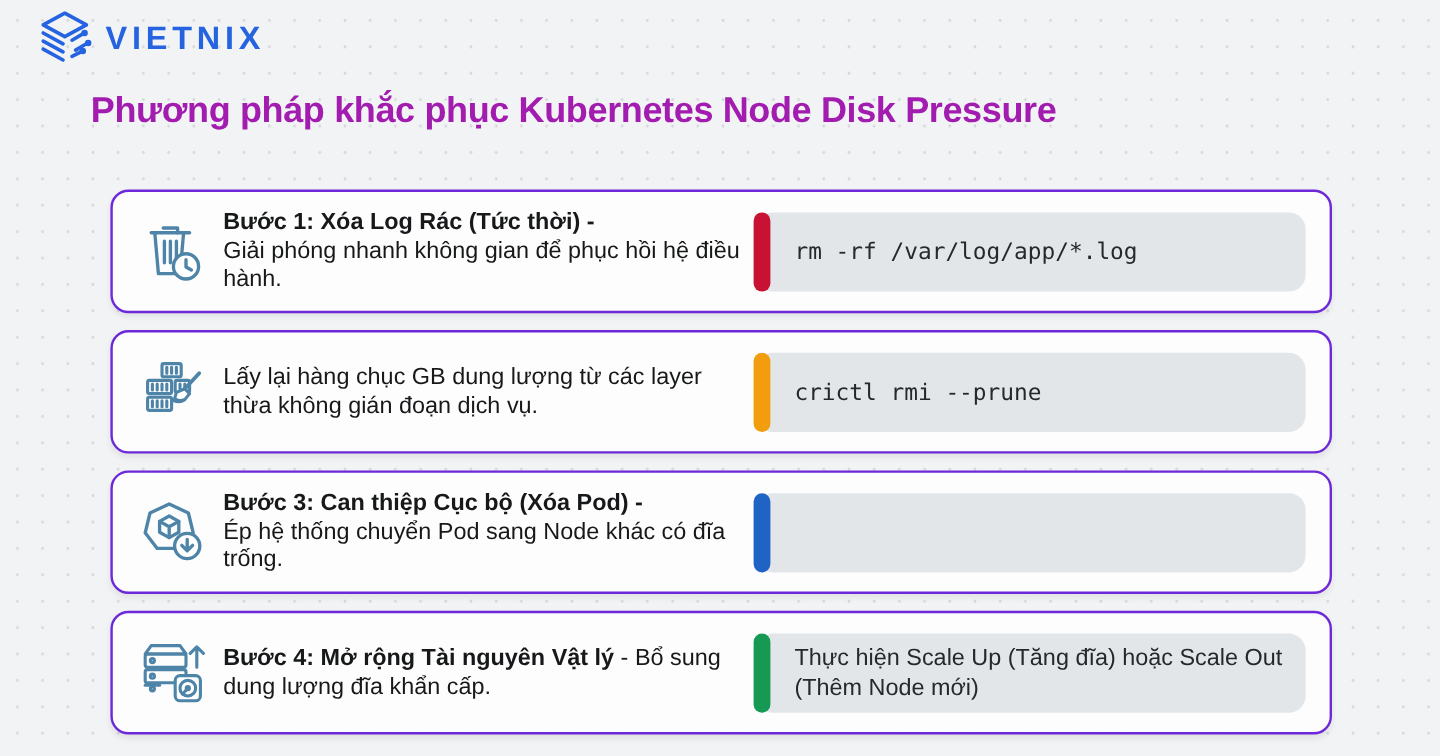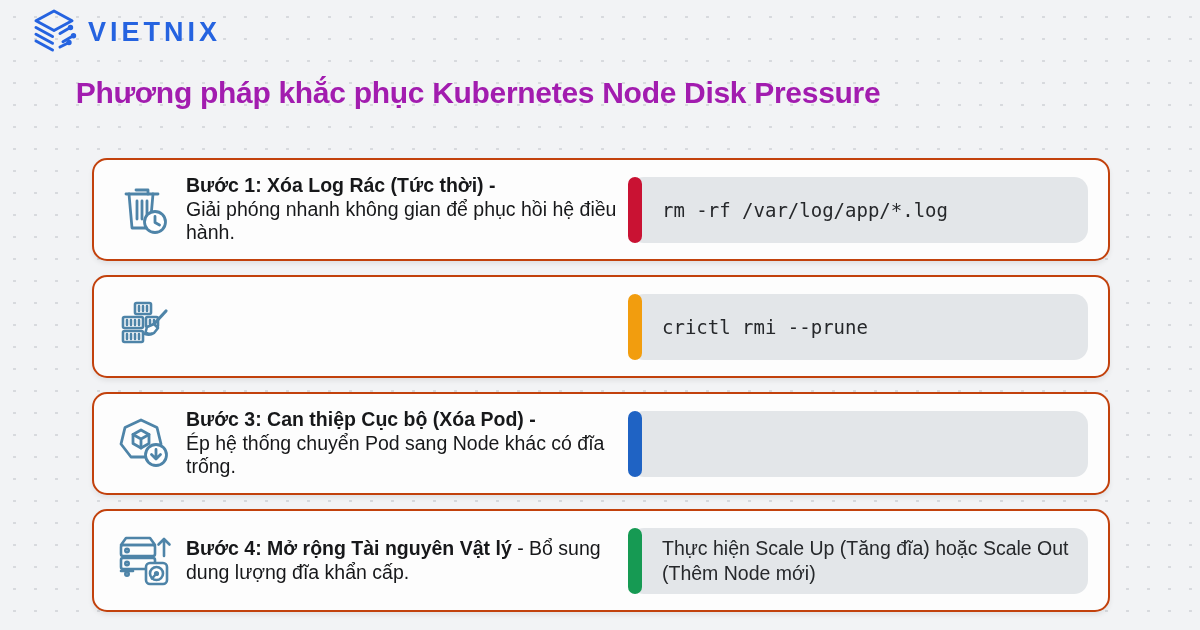--- a/index.html
+++ b/index.html
@@ -19,21 +19,21 @@
   .page-title{
     position:absolute;left:0;top:76px;width:956px;text-align:center;
     font-size:30px;font-weight:800;color:#a21caf;letter-spacing:-0.3px;
   }
   .cards{
     position:absolute;left:92px;top:158px;width:1018px;
     display:flex;flex-direction:column;gap:14px;
   }
   .card{
     box-sizing:border-box;height:103px;background:#fdfdfd;
-    border:2px solid #c2410c;border-radius:15px;
+    border:2px solid #6d28d9;border-radius:15px;
     box-shadow:0 3px 5px rgba(0,0,0,.07);
     display:flex;align-items:center;padding:0 20px;
   }
   .step-icon{width:72px;flex:0 0 72px;display:flex;align-items:center;justify-content:flex-start;}
   .step-text{
     flex:0 0 444px;font-size:19.5px;line-height:1.23;color:#17181a;
     padding-right:10px;box-sizing:border-box;
   }
   .step-title{font-weight:bold;display:block;}
   .card.inline-title .step-title{display:inline;}
@@ -106,20 +106,21 @@
         <rect x="9" y="34" width="20" height="11" rx="1.5"></rect>
         <path d="M13 37 v5 M17 37 v5 M21 37 v5 M25 37 v5"></path>
         <rect x="32" y="20" width="12" height="10" rx="1.5"></rect>
         <path d="M36 23 v4 M40 23 v4"></path>
         <path d="M52 14 L40 27" stroke-width="3.2"></path>
         <path d="M40 27 l-7 3 l-2 7 c3 1 6 1 9 -1 l4 -5 z" fill="#ffffff"></path>
         <path d="M33 36 c1.5 1 3.5 1 5 .5"></path>
       </svg>
     </span>
     <div class="step-text">
+      <span class="step-desc">Lấy lại hàng chục GB dung lượng từ các layer thừa không gián đoạn dịch vụ.</span>
     </div>
     <div class="code-panel">
       <span class="accent-bar" style="background: rgb(242, 157, 14);"></span>
       <span class="code-text">crictl rmi --prune</span>
     </div>
   </div>
 
   <div class="card">
     <span class="step-icon">
       <svg width="60" height="60" viewBox="0 0 60 60" fill="none" stroke="#4e84a8" stroke-width="2.8" stroke-linecap="round" stroke-linejoin="round">

